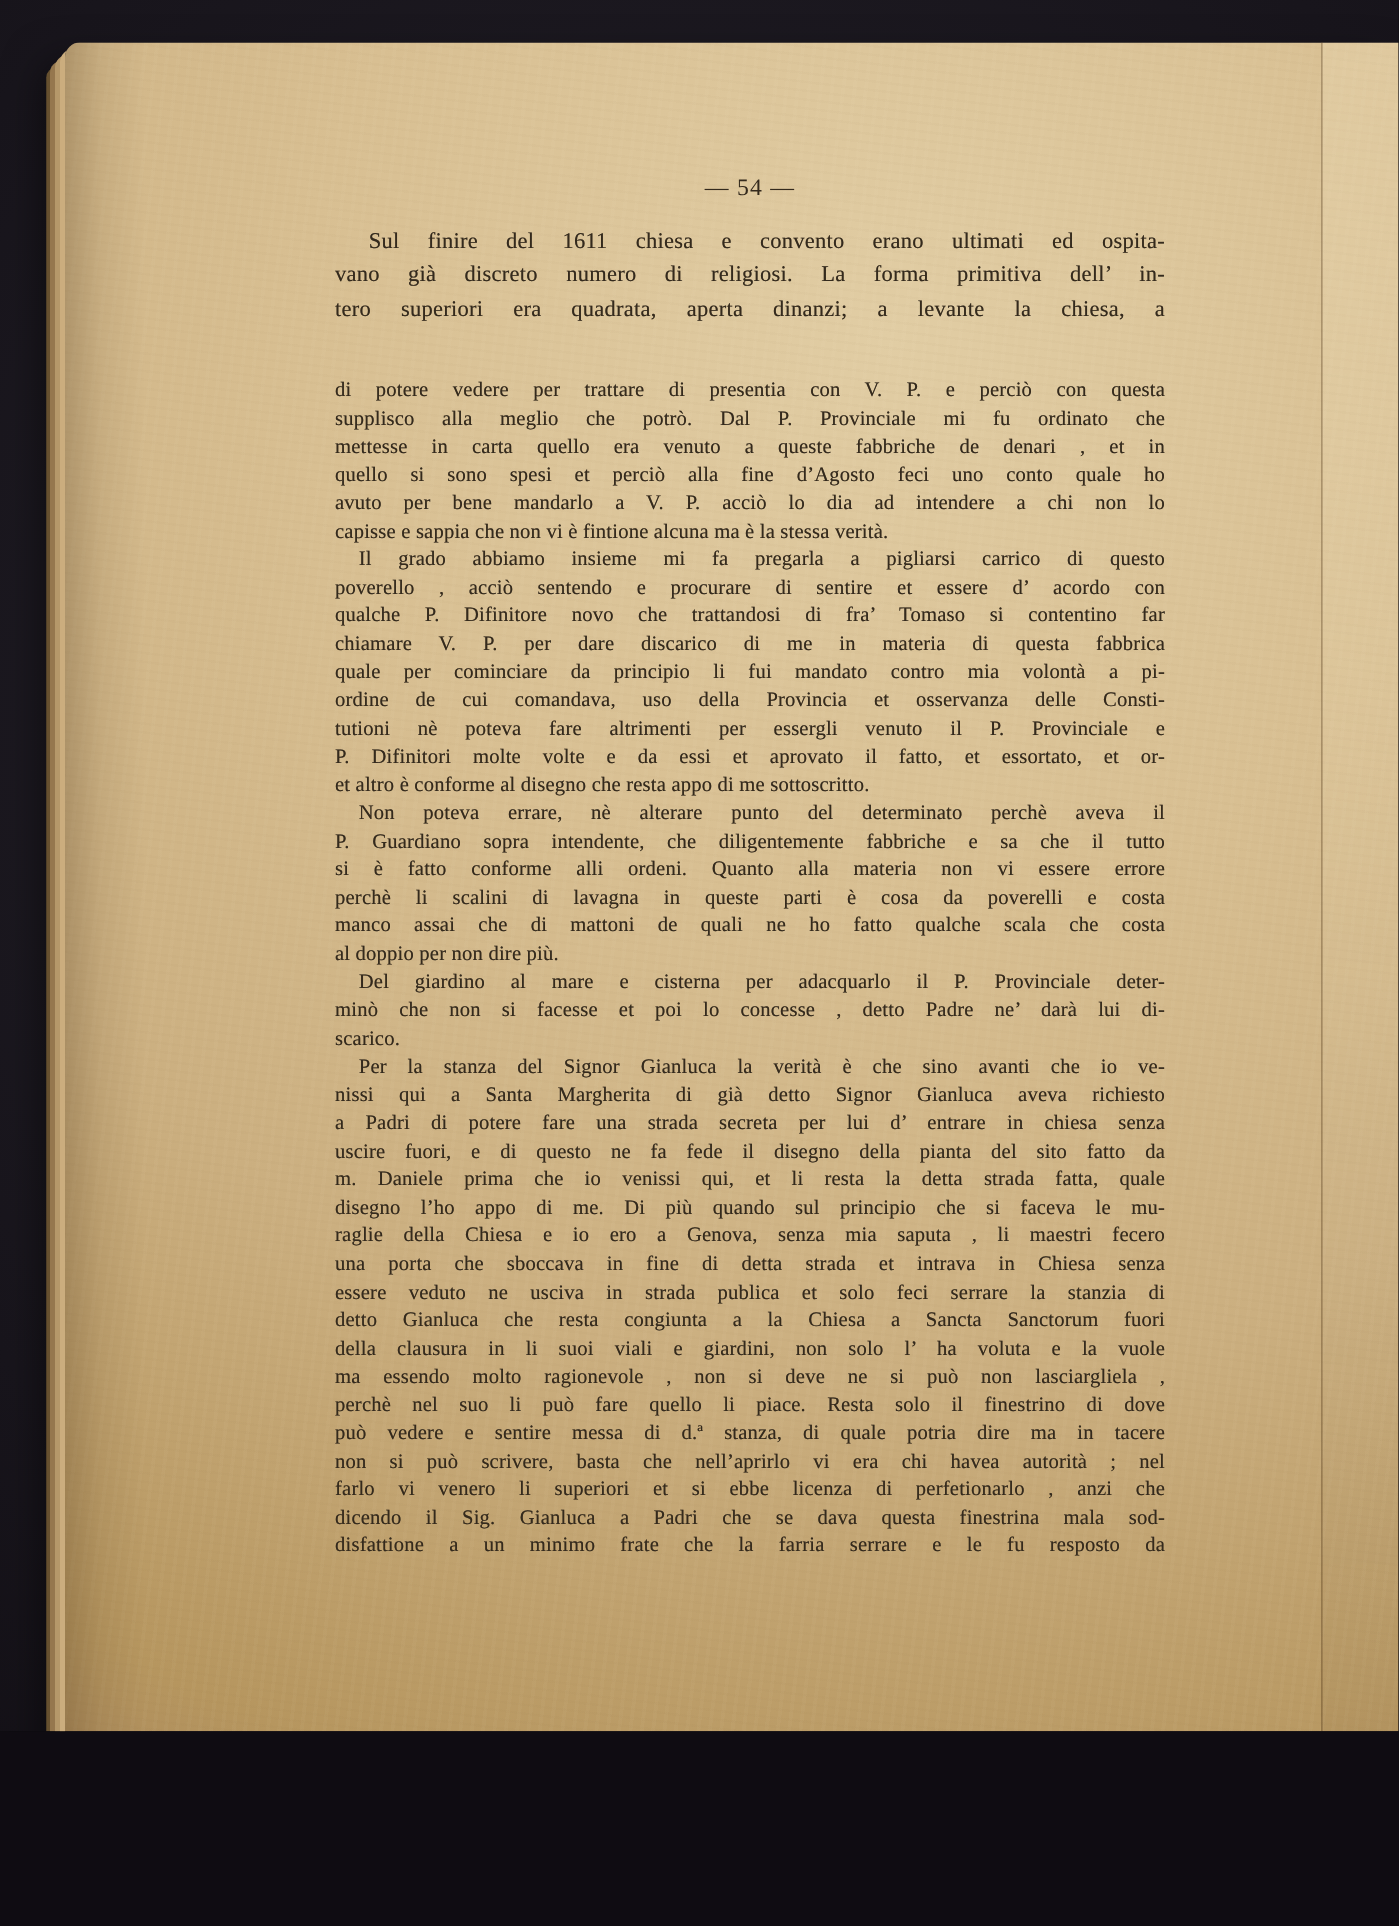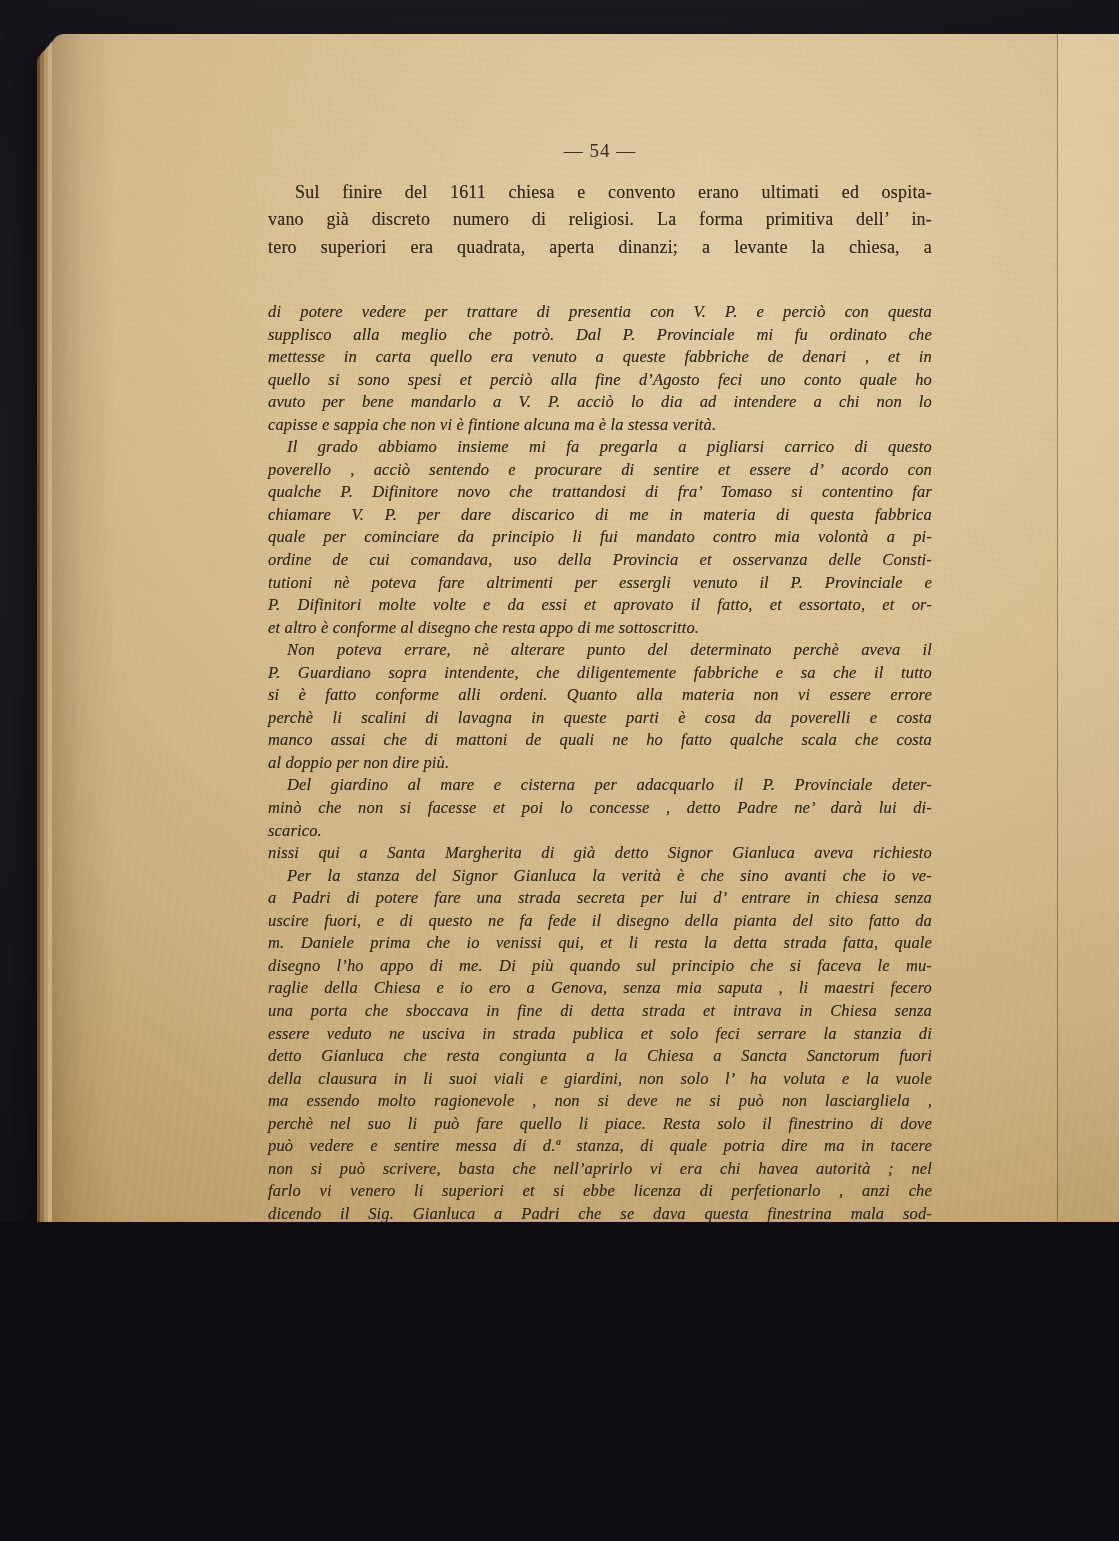--- a/index.html
+++ b/index.html
@@ -3,21 +3,21 @@
 <meta charset="utf-8">
 <style>
   html, body {
     margin: 0;
     padding: 0;
     background: #0f0c12;
   }
   .scene {
     position: relative;
     width: 1119px;
-    height: 1222px;
+    height: 1385px;
     overflow: hidden;
     background:
       radial-gradient(120% 100% at 50% 42%, #232028 0%, #18151c 55%, #0f0c11 100%);
     font-family: "Liberation Serif", "DejaVu Serif", serif;
   }
   
   .page {
     position: absolute;
     left: 52px;
     top: 34px;
@@ -80,21 +80,20 @@
     top: 179px;
     font-size: 18px;
     line-height: 27.4px;
     letter-spacing: .2px;
   }
   .quote {
     top: 301px;
     font-size: 16.5px;
     line-height: 22.55px;
     letter-spacing: .15px;
-    font-style: italic;
   }
   .tline {
     text-align: justify;
     -moz-text-align-last: justify;
     text-align-last: justify;
     text-shadow: 0 0 .5px rgba(52,42,29,.55);
   }
   .tline.no-just {
     -moz-text-align-last: left;
     text-align-last: left;
@@ -137,22 +136,22 @@
       <div class="tline no-just">et altro è conforme al disegno che resta appo di me sottoscritto.</div>
       <div class="tline indent">Non poteva errare, nè alterare punto del determinato perchè aveva il</div>
       <div class="tline">P. Guardiano sopra intendente, che diligentemente fabbriche e sa che il tutto</div>
       <div class="tline">si è fatto conforme alli ordeni. Quanto alla materia non vi essere errore</div>
       <div class="tline">perchè li scalini di lavagna in queste parti è cosa da poverelli e costa</div>
       <div class="tline">manco assai che di mattoni de quali ne ho fatto qualche scala che costa</div>
       <div class="tline no-just">al doppio per non dire più.</div>
       <div class="tline indent">Del giardino al mare e cisterna per adacquarlo il P. Provinciale deter-</div>
       <div class="tline">minò che non si facesse et poi lo concesse , detto Padre ne’ darà lui di-</div>
       <div class="tline no-just">scarico.</div>
+      <div class="tline indent">Per la stanza del Signor Gianluca la verità è che sino avanti che io ve-</div>
       <div class="tline">nissi qui a Santa Margherita di già detto Signor Gianluca aveva richiesto</div>
-      <div class="tline indent">Per la stanza del Signor Gianluca la verità è che sino avanti che io ve-</div>
       <div class="tline">a Padri di potere fare una strada secreta per lui d’ entrare in chiesa senza</div>
       <div class="tline">uscire fuori, e di questo ne fa fede il disegno della pianta del sito fatto da</div>
       <div class="tline">m. Daniele prima che io venissi qui, et li resta la detta strada fatta, quale</div>
       <div class="tline">disegno l’ho appo di me. Di più quando sul principio che si faceva le mu-</div>
       <div class="tline">raglie della Chiesa e io ero a Genova, senza mia saputa , li maestri fecero</div>
       <div class="tline">una porta che sboccava in fine di detta strada et intrava in Chiesa senza</div>
       <div class="tline">essere veduto ne usciva in strada publica et solo feci serrare la stanzia di</div>
       <div class="tline">detto Gianluca che resta congiunta a la Chiesa a Sancta Sanctorum fuori</div>
       <div class="tline">della clausura in li suoi viali e giardini, non solo l’ ha voluta e la vuole</div>
       <div class="tline">ma essendo molto ragionevole , non si deve ne si può non lasciargliela ,</div>

